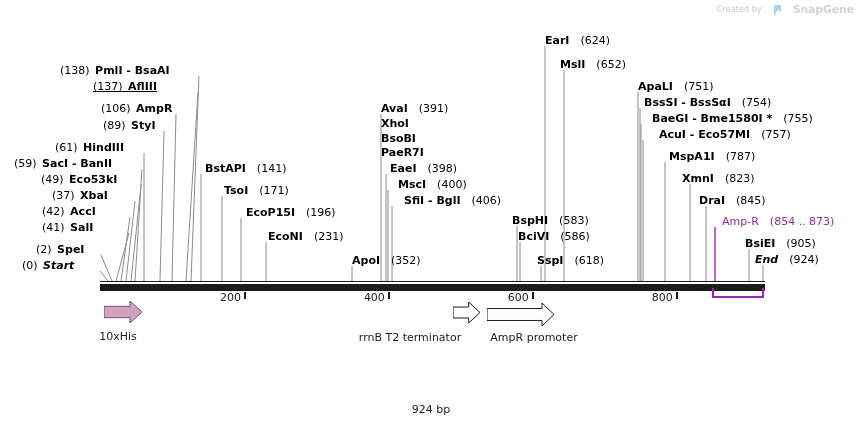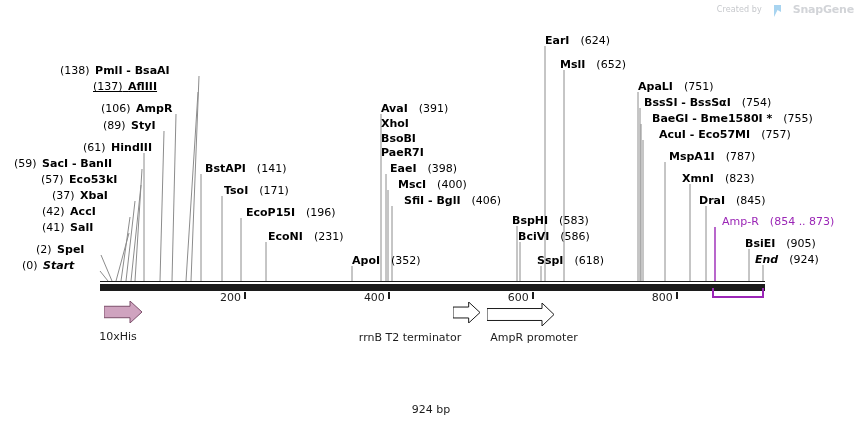--- a/index.html
+++ b/index.html
@@ -133,23 +133,23 @@
       <line x1="715" y1="227" x2="715" y2="281" stroke="#9b26b6" stroke-width="1.4"></line>
       <line x1="749" y1="249" x2="749" y2="281" stroke="#8c8c8c" stroke-width="1"></line>
       <line x1="763" y1="265" x2="763" y2="281" stroke="#8c8c8c" stroke-width="1"></line>
     </svg>
 
   <div id="label-layer">
       <div class="lbl" style="left: 60px; top: 65px;"><span class="pos">(138)</span> <span class="nm">PmlI  -  BsaAI</span></div>
       <div class="lbl" style="left: 93px; top: 81px; text-decoration: underline;"><span class="pos">(137)</span> <span class="nm">AflIII</span></div>
       <div class="lbl" style="left: 101px; top: 103px;"><span class="pos">(106)</span> <span class="nm">AmpR</span></div>
       <div class="lbl" style="left: 103px; top: 120px;"><span class="pos">(89)</span> <span class="nm">StyI</span></div>
-      <div class="lbl" style="left: 55px; top: 142px; margin-left: 28px;"><span class="pos">(61)</span> <span class="nm">HindIII</span></div>
+      <div class="lbl" style="left: 55px; top: 142px;"><span class="pos">(61)</span> <span class="nm">HindIII</span></div>
       <div class="lbl" style="left: 14px; top: 158px;"><span class="pos">(59)</span> <span class="nm">SacI  -  BanII</span></div>
-      <div class="lbl" style="left: 41px; top: 174px;"><span class="pos">(57)</span> <span class="nm">Eco53kI</span></div>
+      <div class="lbl" style="left: 41px; top: 174px;"><span class="pos">(49)</span> <span class="nm">Eco53kI</span></div>
       <div class="lbl" style="left: 52px; top: 190px;"><span class="pos">(37)</span> <span class="nm">XbaI</span></div>
       <div class="lbl" style="left: 42px; top: 206px;"><span class="pos">(42)</span> <span class="nm">AccI</span></div>
       <div class="lbl" style="left: 42px; top: 222px;"><span class="pos">(41)</span> <span class="nm">SalI</span></div>
       <div class="lbl" style="left: 36px; top: 244px;"><span class="pos">(2)</span> <span class="nm">SpeI</span></div>
       <div class="lbl" style="left: 22px; top: 260px;"><span class="pos">(0)</span> <span class="it">Start</span></div>
       <div class="lbl" style="left: 205px; top: 163px;"><span class="nm">BstAPI</span>  <span class="pos">(141)</span></div>
       <div class="lbl" style="left: 224px; top: 185px;"><span class="nm">TsoI</span>  <span class="pos">(171)</span></div>
       <div class="lbl" style="left: 246px; top: 207px;"><span class="nm">EcoP15I</span>  <span class="pos">(196)</span></div>
       <div class="lbl" style="left: 268px; top: 231px;"><span class="nm">EcoNI</span>  <span class="pos">(231)</span></div>
       <div class="lbl" style="left: 381px; top: 103px;"><span class="nm">AvaI</span>  <span class="pos">(391)</span></div>

